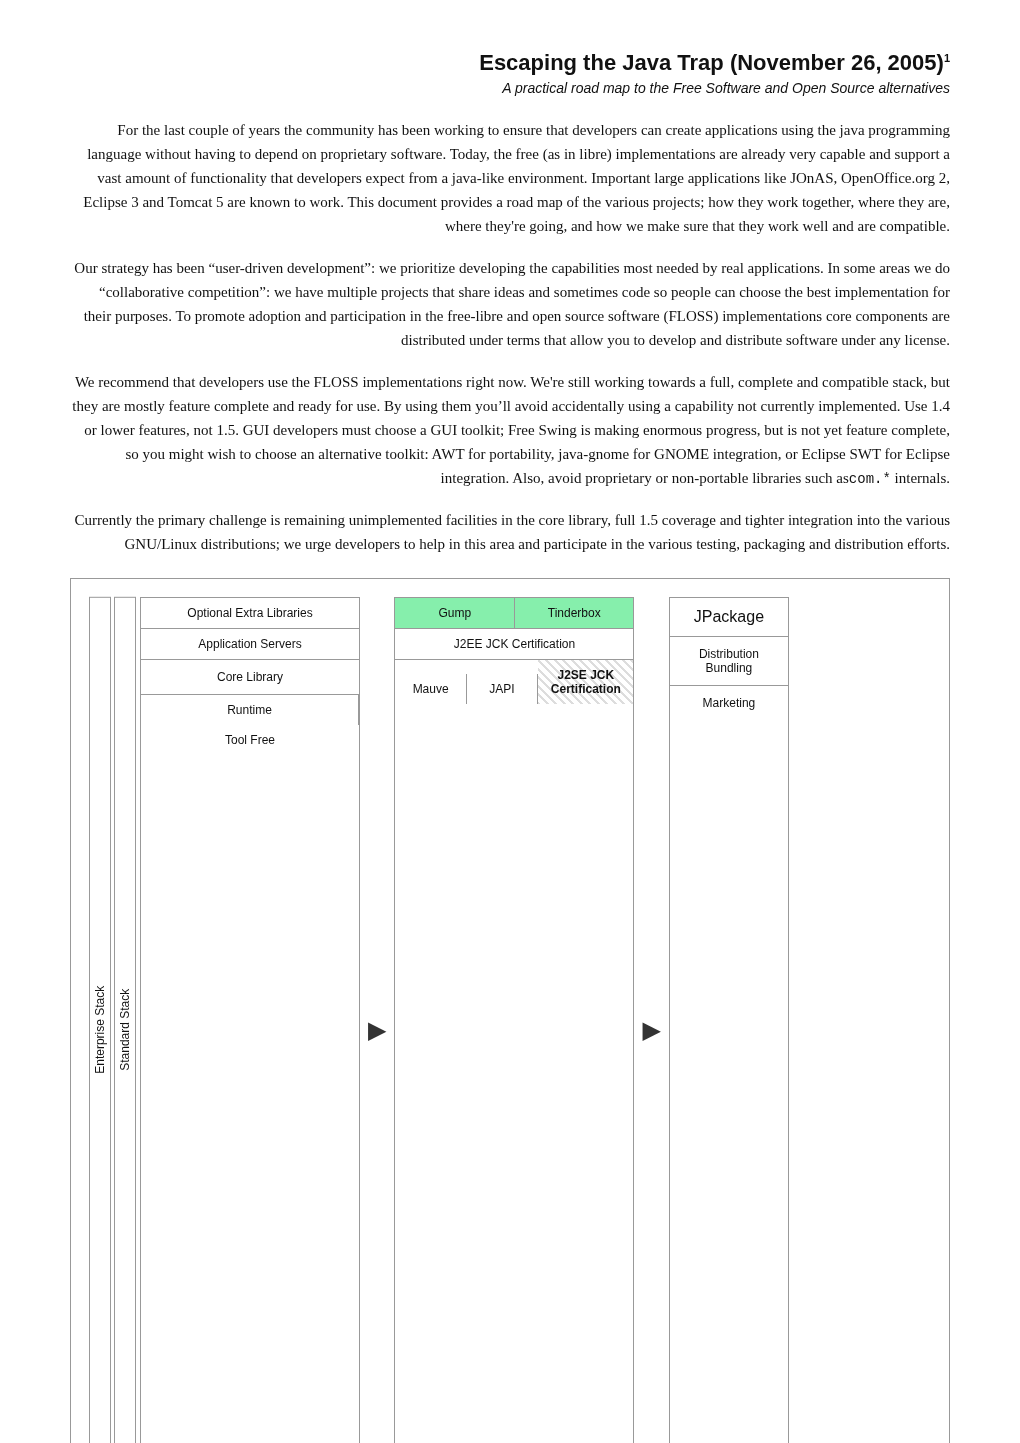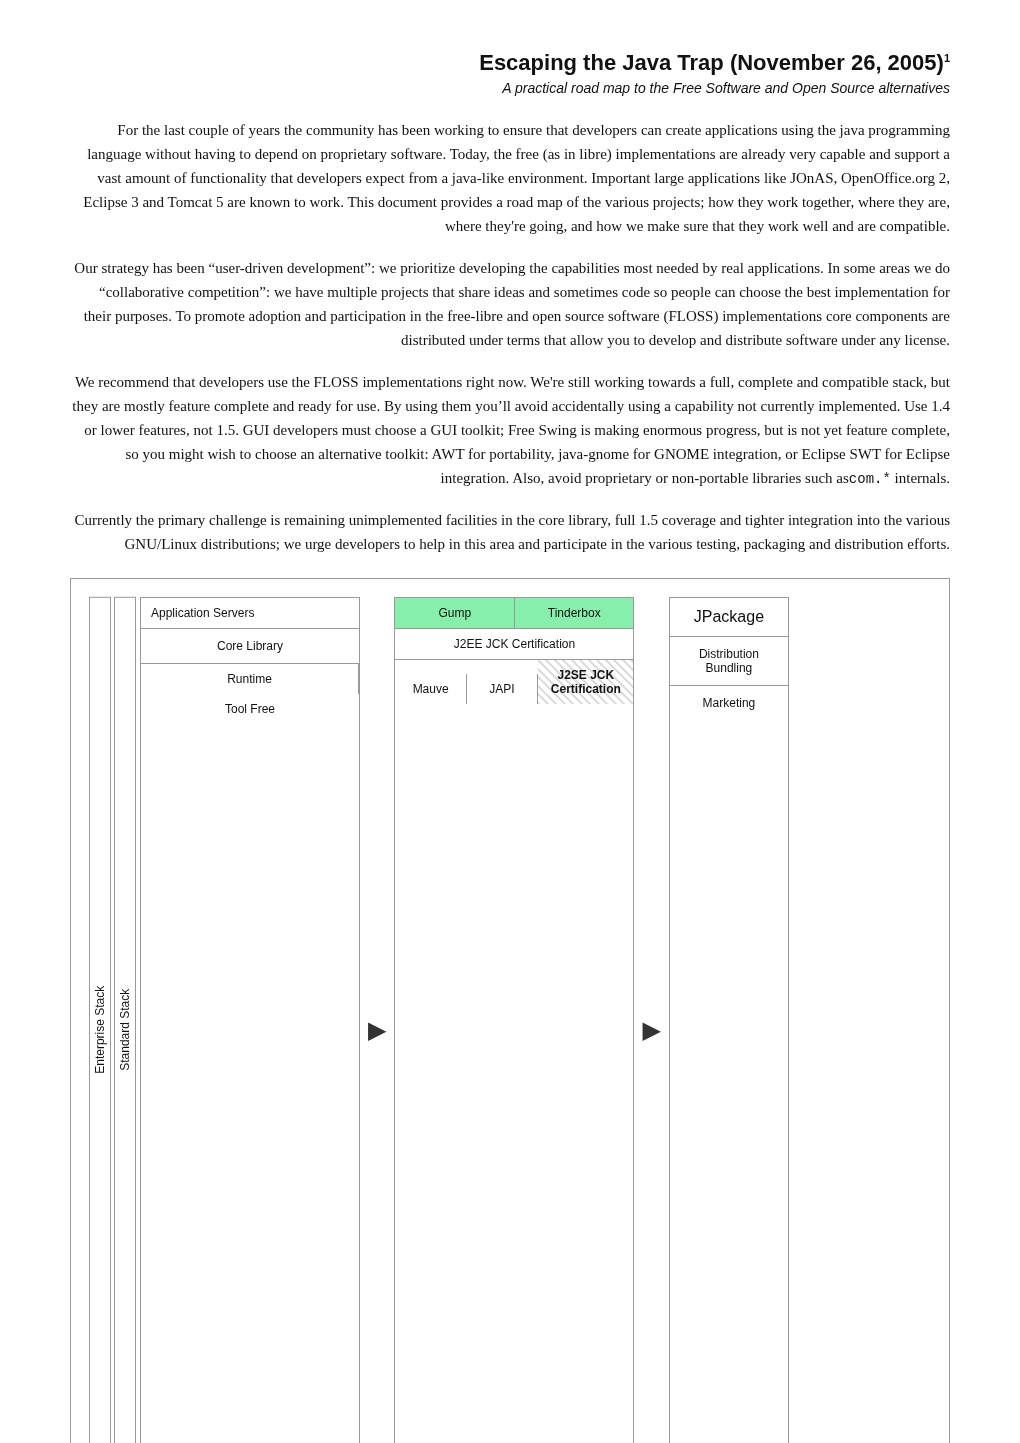--- a/index.html
+++ b/index.html
@@ -86,21 +86,21 @@
       font-size: 12px;
       font-family: Arial, sans-serif;
       text-align: center;
       background: #fff;
     }
     .app-servers {
       border-bottom: 1px solid #999;
       padding: 8px 10px;
       font-size: 12px;
       font-family: Arial, sans-serif;
-      text-align: left;
+      text-align: center;
       background: #fff;
     }
     .core-library {
       border-bottom: 1px solid #999;
       padding: 10px 10px;
       font-size: 12px;
       font-family: Arial, sans-serif;
       text-align: center;
       background: #fff;
     }
@@ -264,20 +264,21 @@
       <div class="rotated-label enterprise-label" style="width:22px; height:auto;">
         <span>Enterprise Stack</span>
       </div>
 
       <div class="rotated-label standard-label" style="width:22px; align-self:flex-end; height:60%;">
         <span>Standard Stack</span>
       </div>
     </div>
 
     <div class="build-section" style="flex:0 0 220px; width:220px;">
+      <div class="optional-extra">Optional Extra Libraries</div>
       <div class="app-servers">Application Servers</div>
       <div class="core-library">Core Library</div>
       <div class="runtime-tool">
         <div class="runtime-cell">Runtime</div>
         <div class="tool-cell">Tool Free</div>
       </div>
     </div>
 
     <div class="arrow-col">▶</div>
 

